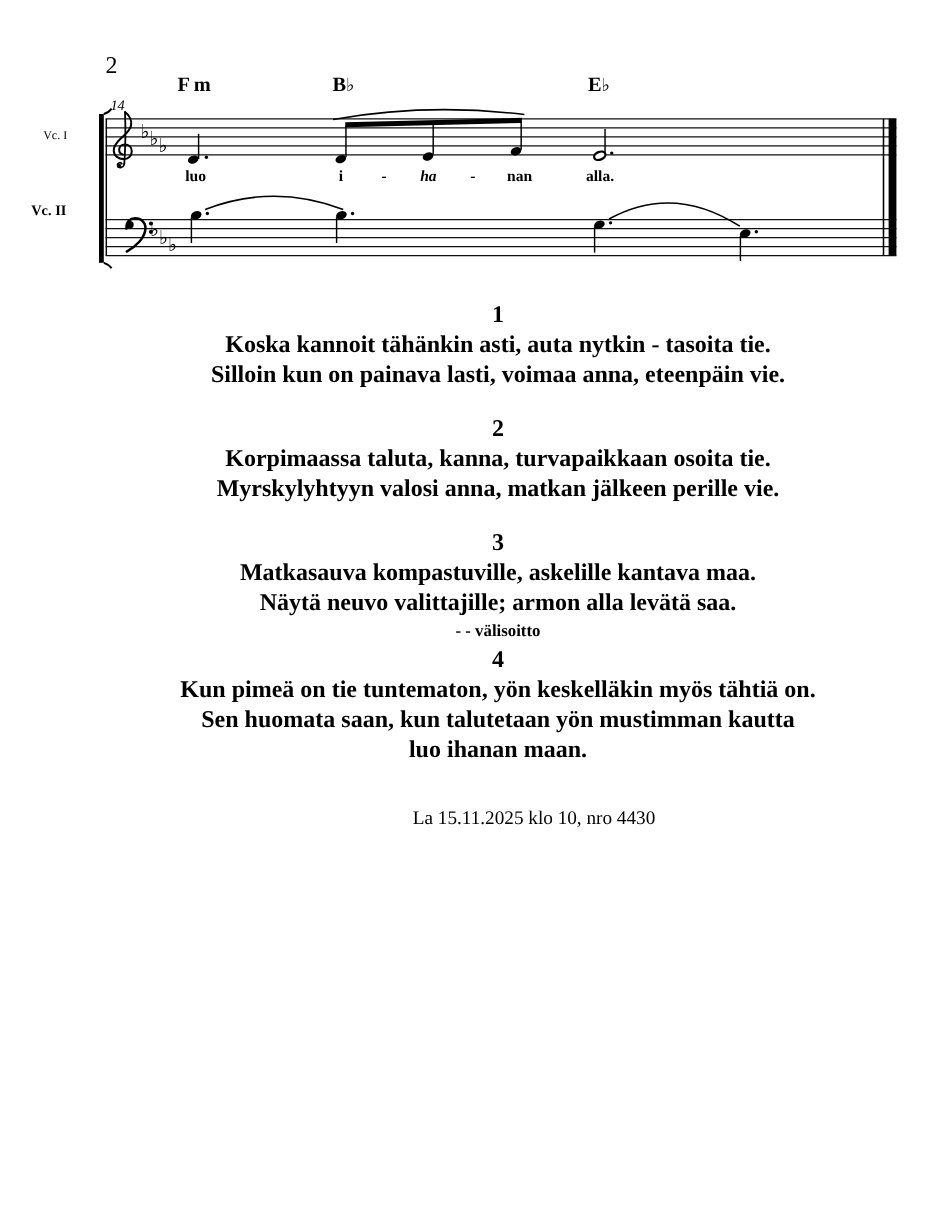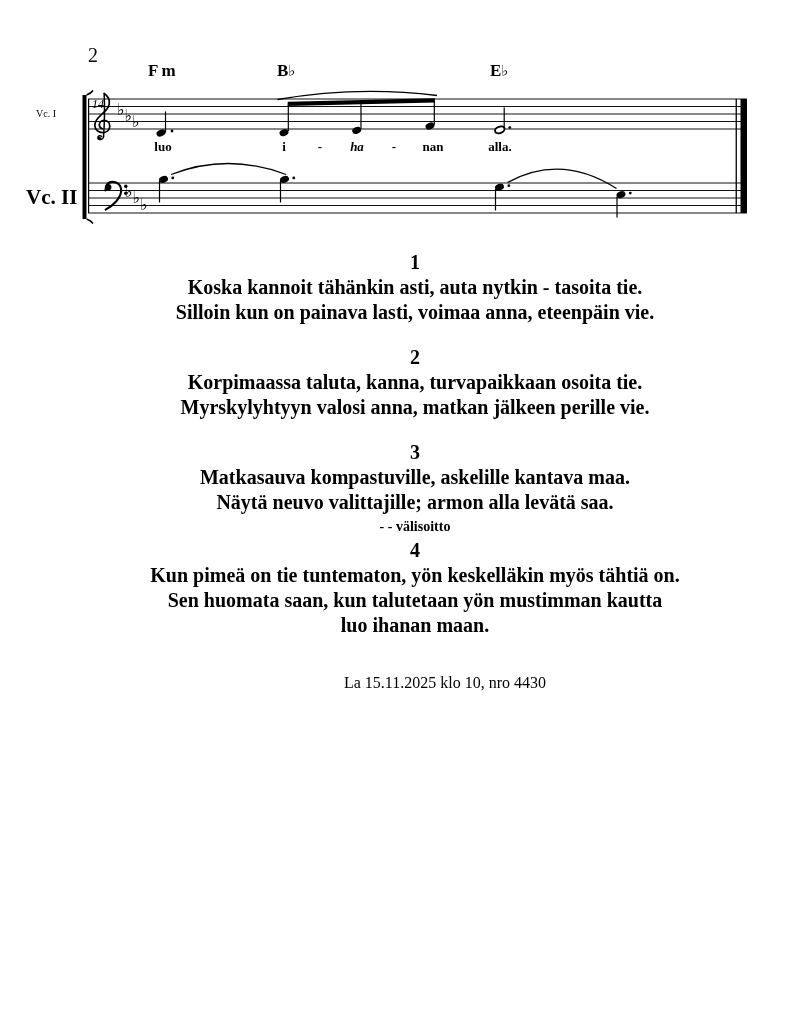--- a/index.html
+++ b/index.html
@@ -3,23 +3,23 @@
 <meta charset="utf-8">
 <style>
   html,body{margin:0;padding:0;}
   body{
     width:791px;height:1024px;background:#ffffff;color:#000;
     font-family:"Liberation Serif", serif;position:relative;overflow:hidden;
   }
   .page{position:absolute;inset:0;}
   .abs{position:absolute;}
   .page-number{left:88px;top:44px;font-size:20px;}
-  .measure-number{left:92px;top:97px;font-size:12px;font-style:italic;}
+  .measure-number{left:92px;top:81px;font-size:12px;font-style:italic;}
   .staff-label-1{left:36px;top:108px;font-size:10px;}
-  .staff-label-2{left:26px;top:185px;font-size:21px;font-weight:bold;}
+  .staff-label-2{left:26px;top:168px;font-size:12px;font-weight:bold;}
   .chord{top:61px;font-size:17px;font-weight:bold;white-space:nowrap;}
   .chord-flat{font-family:"DejaVu Sans",sans-serif;font-size:15px;font-weight:bold;}
   .chord-quality{margin-left:3px;}
   .chord-fm{left:148px;}
   .chord-bb{left:277px;}
   .chord-eb{left:490px;}
   .lyric{top:139px;font-size:13px;font-weight:bold;transform:translateX(-50%);white-space:nowrap;}
   .verses{
     left:35px;top:250px;width:760px;text-align:center;
     font-weight:bold;font-size:20px;line-height:25px;

